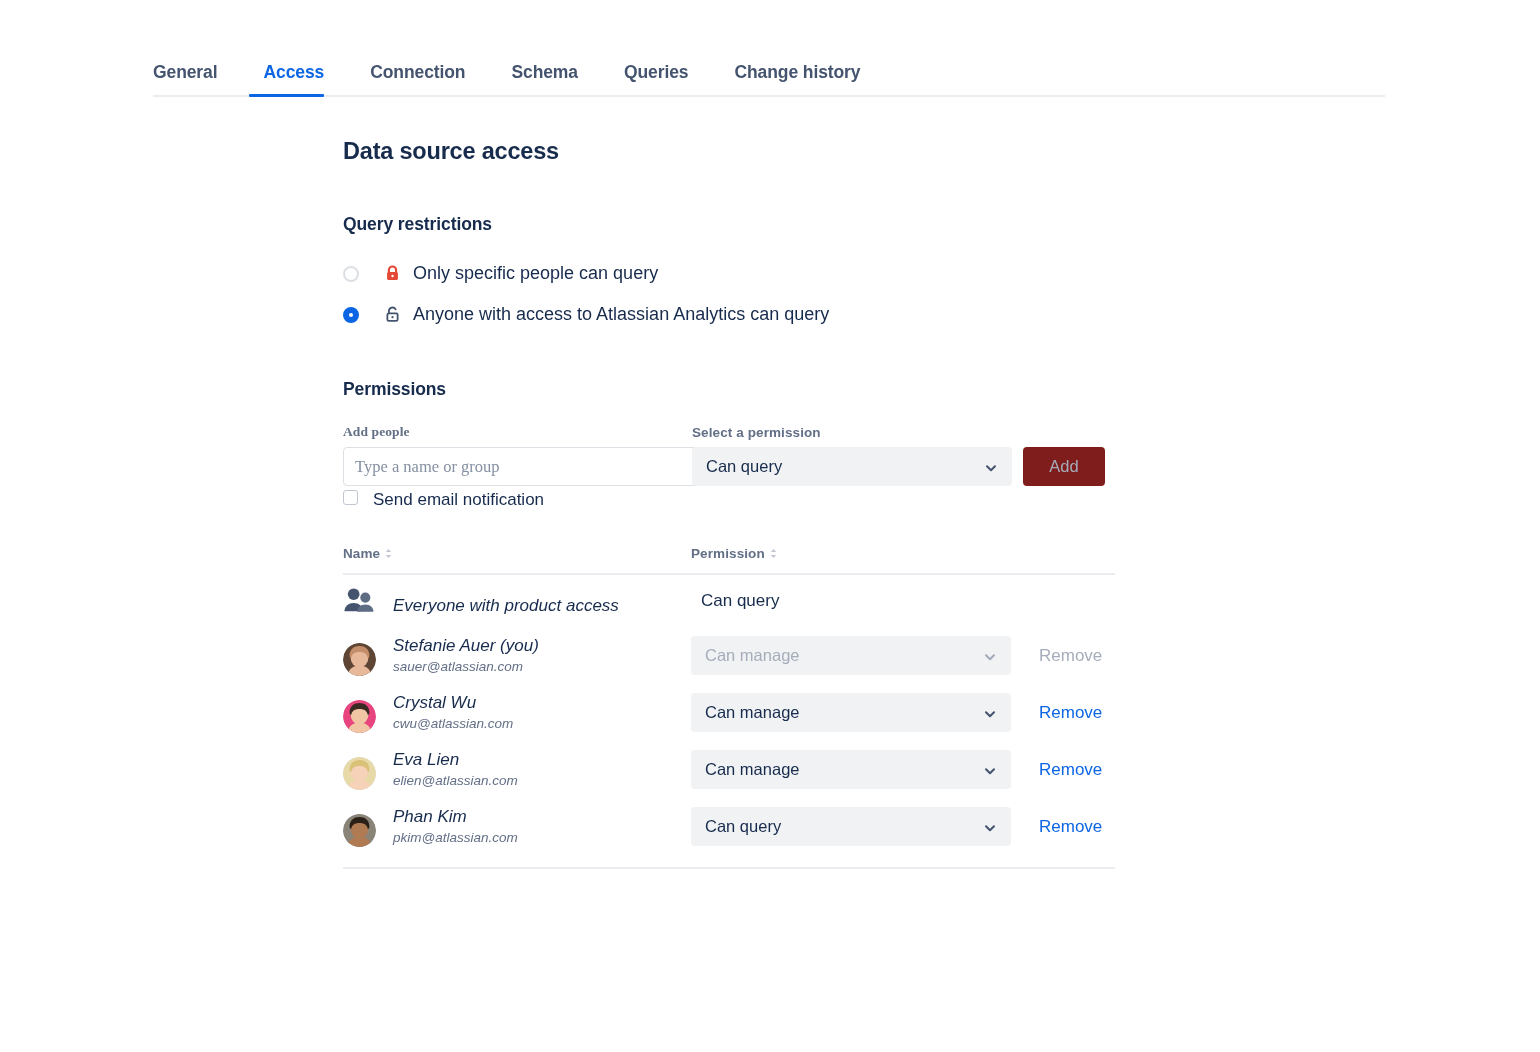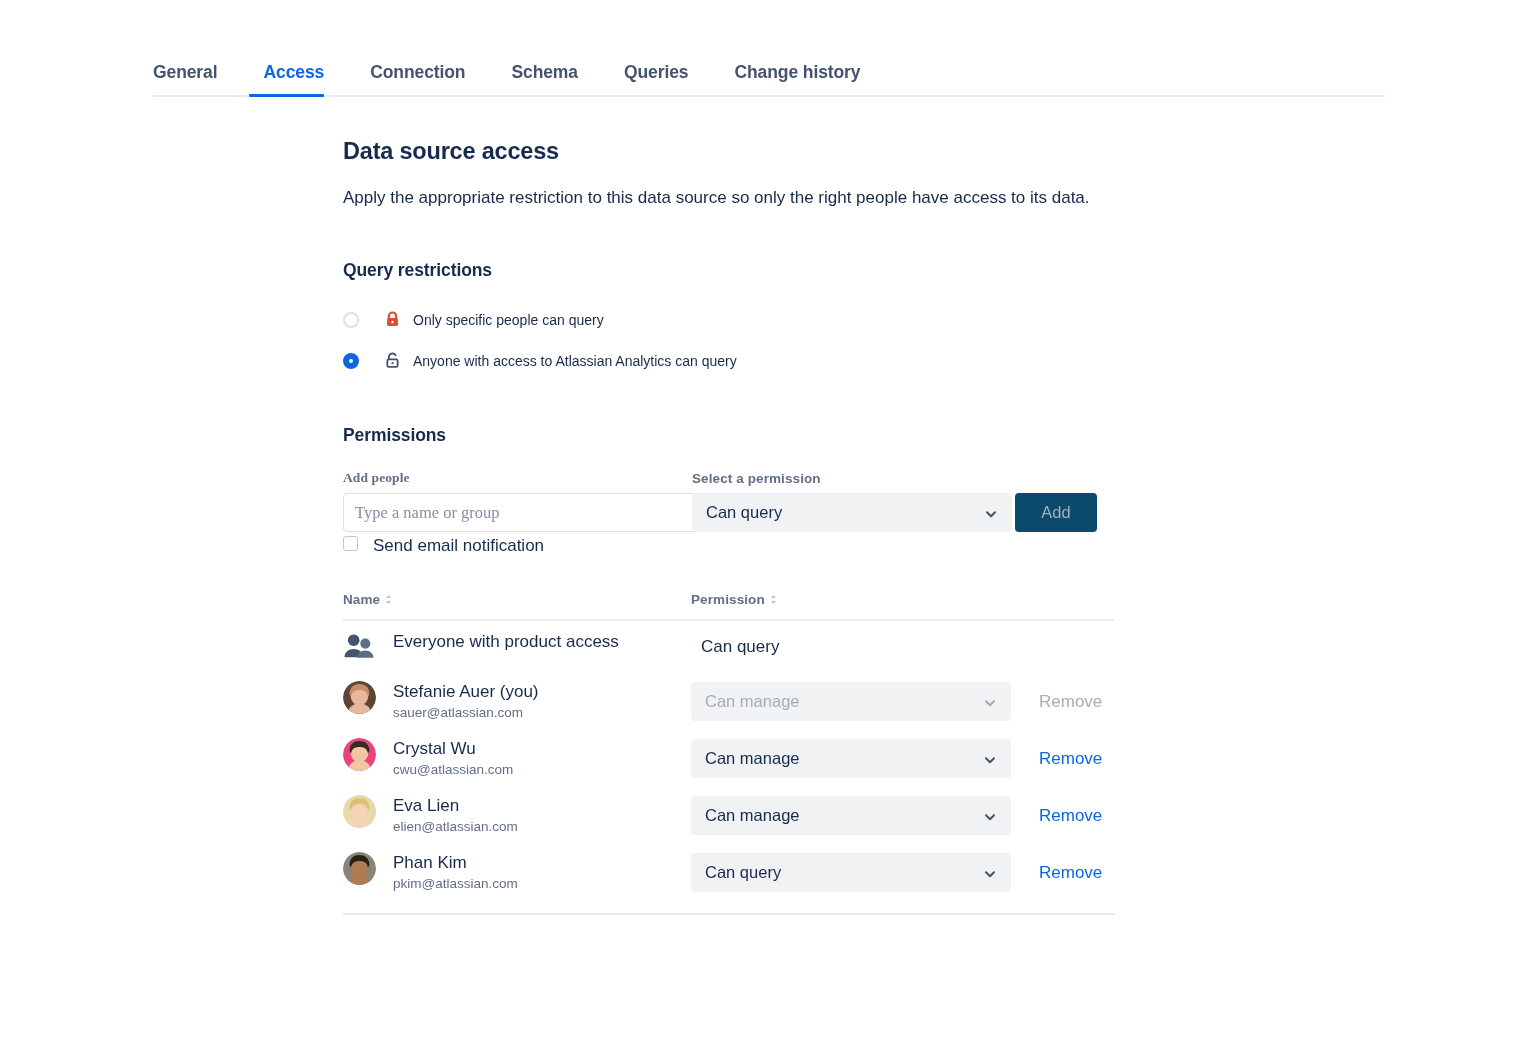--- a/index.html
+++ b/index.html
@@ -63,21 +63,21 @@
     margin-right:22px; flex:0 0 auto; position:relative;
   }
   .radio.checked {
     border-color:#0C66E4; background:#0C66E4;
   }
   .radio.checked::after {
     content:""; position:absolute; left:4px; top:4px;
     width:4px; height:4px; border-radius:50%; background:#fff;
   }
   .lock-icon { width:22px; flex:0 0 auto; display:flex; align-items:center; justify-content:center; margin-right:10px; }
-  .radio-label { font-size:14px; color:#172B4D; }
+  .radio-label { font-size:18px; color:#172B4D; }
 
   
   .form-row { display:flex; align-items:flex-end; margin-top:24px; }
   .field-label {
     font-size:13.5px; font-weight:700; color:#626F86;
     margin-bottom:7px; letter-spacing:0.1px;
   }
   .text-input {
     width:391px; height:39px;
     border:1.6px solid #DCDFE4; border-radius:4px;
@@ -89,43 +89,43 @@
   .col-people { width:335px;font-family:Liberation Serif, serif; }
   .col-perm { width:320px; margin-left:14px; }
   .select-box {
     width:320px; height:39px; background:#F1F2F4; border:none; border-radius:4px;
     display:flex; align-items:center; padding:0 14px;
     font-size:16.5px; color:#172B4D; cursor:pointer; position:relative;
   }
   .select-box .val { flex:1; }
   .chev { width:14px; height:14px; flex:0 0 auto; }
   .add-btn {
-    height:39px; width:82px; margin-left:3px;
-    background:#0c4a6e; border:none; border-radius:4px;
+    height:39px; width:82px; margin-left:11px;
+    background:#7f1d1d; border:none; border-radius:4px;
     color:#A5ADBA; font-size:16.5px; font-family:inherit;
     cursor:default;
   }
 
   .check-row { display:flex; align-items:flex-start; margin-top:4px; }
   .checkbox {
     width:15px; height:15px; border:1.6px solid #C1C7D0; border-radius:3px;
     background:#fff; margin-right:15px; flex:0 0 auto;
   }
   .check-label { font-size:17px; color:#172B4D; }
 
   
   .perm-table { margin-top:36px; width:772px; }
   .thead { display:flex; align-items:center; padding-bottom:12px; border-bottom:2px solid #EBECF0; }
   .th { font-size:13.5px; font-weight:700; color:#626F86; display:flex; align-items:center; gap:4px; cursor:pointer; letter-spacing:0.1px; }
   .th-name { width:348px; }
   .sorter { display:inline-flex; flex-direction:column; line-height:0; }
 
   .trow { display:flex; align-items:center; height:57px; }
   .trow.first { height:52px; }
-  .cell-name { width:348px; display:flex; align-items:flex-start; }
+  .cell-name { width:348px; display:flex; align-items:flex-end;font-style:italic; }
   .avatar {
     width:33px; height:33px; border-radius:50%;
     flex:0 0 auto; margin-right:17px; overflow:hidden;
     position:relative; background:#DFE1E6;
   }
   .group-icon { width:33px; margin-right:17px; flex:0 0 auto; display:flex; align-items:center; justify-content:center; }
   .name-block { display:flex; flex-direction:column; justify-content:center; }
   .uname { font-size:17px; color:#172B4D; line-height:21px; }
   .uemail { font-size:13.5px; color:#626F86; line-height:19px; margin-top:1px; }
   .gname { font-size:17px; color:#172B4D; }
@@ -149,21 +149,20 @@
     <div class="tab active">Access</div>
     <div class="tab">Connection</div>
     <div class="tab">Schema</div>
     <div class="tab">Queries</div>
     <div class="tab">Change history</div>
   </div>
 
 <div class="content">
 
   <h1 class="page-title">Data source access</h1>
-  <p class="page-desc">Apply the appropriate restriction to this data source so only the right people have access to its data.</p>
 
   <h2 class="section-title">Query restrictions</h2>
   <div class="radio-list">
       <div class="radio-row">
         <span class="radio"></span>
         <span class="lock-icon">
           <svg viewBox="0 0 20 20" width="19" height="19">
             <path d="M6.2 8.6V6.4a3.8 3.8 0 0 1 7.6 0v2.2" fill="none" stroke="#E34935" stroke-width="2.3" stroke-linecap="round"></path>
             <rect x="4.3" y="8.4" width="11.4" height="8.4" rx="1.6" fill="#E34935"></rect>
             <circle cx="10" cy="12.6" r="1.25" fill="#fff"></circle>

